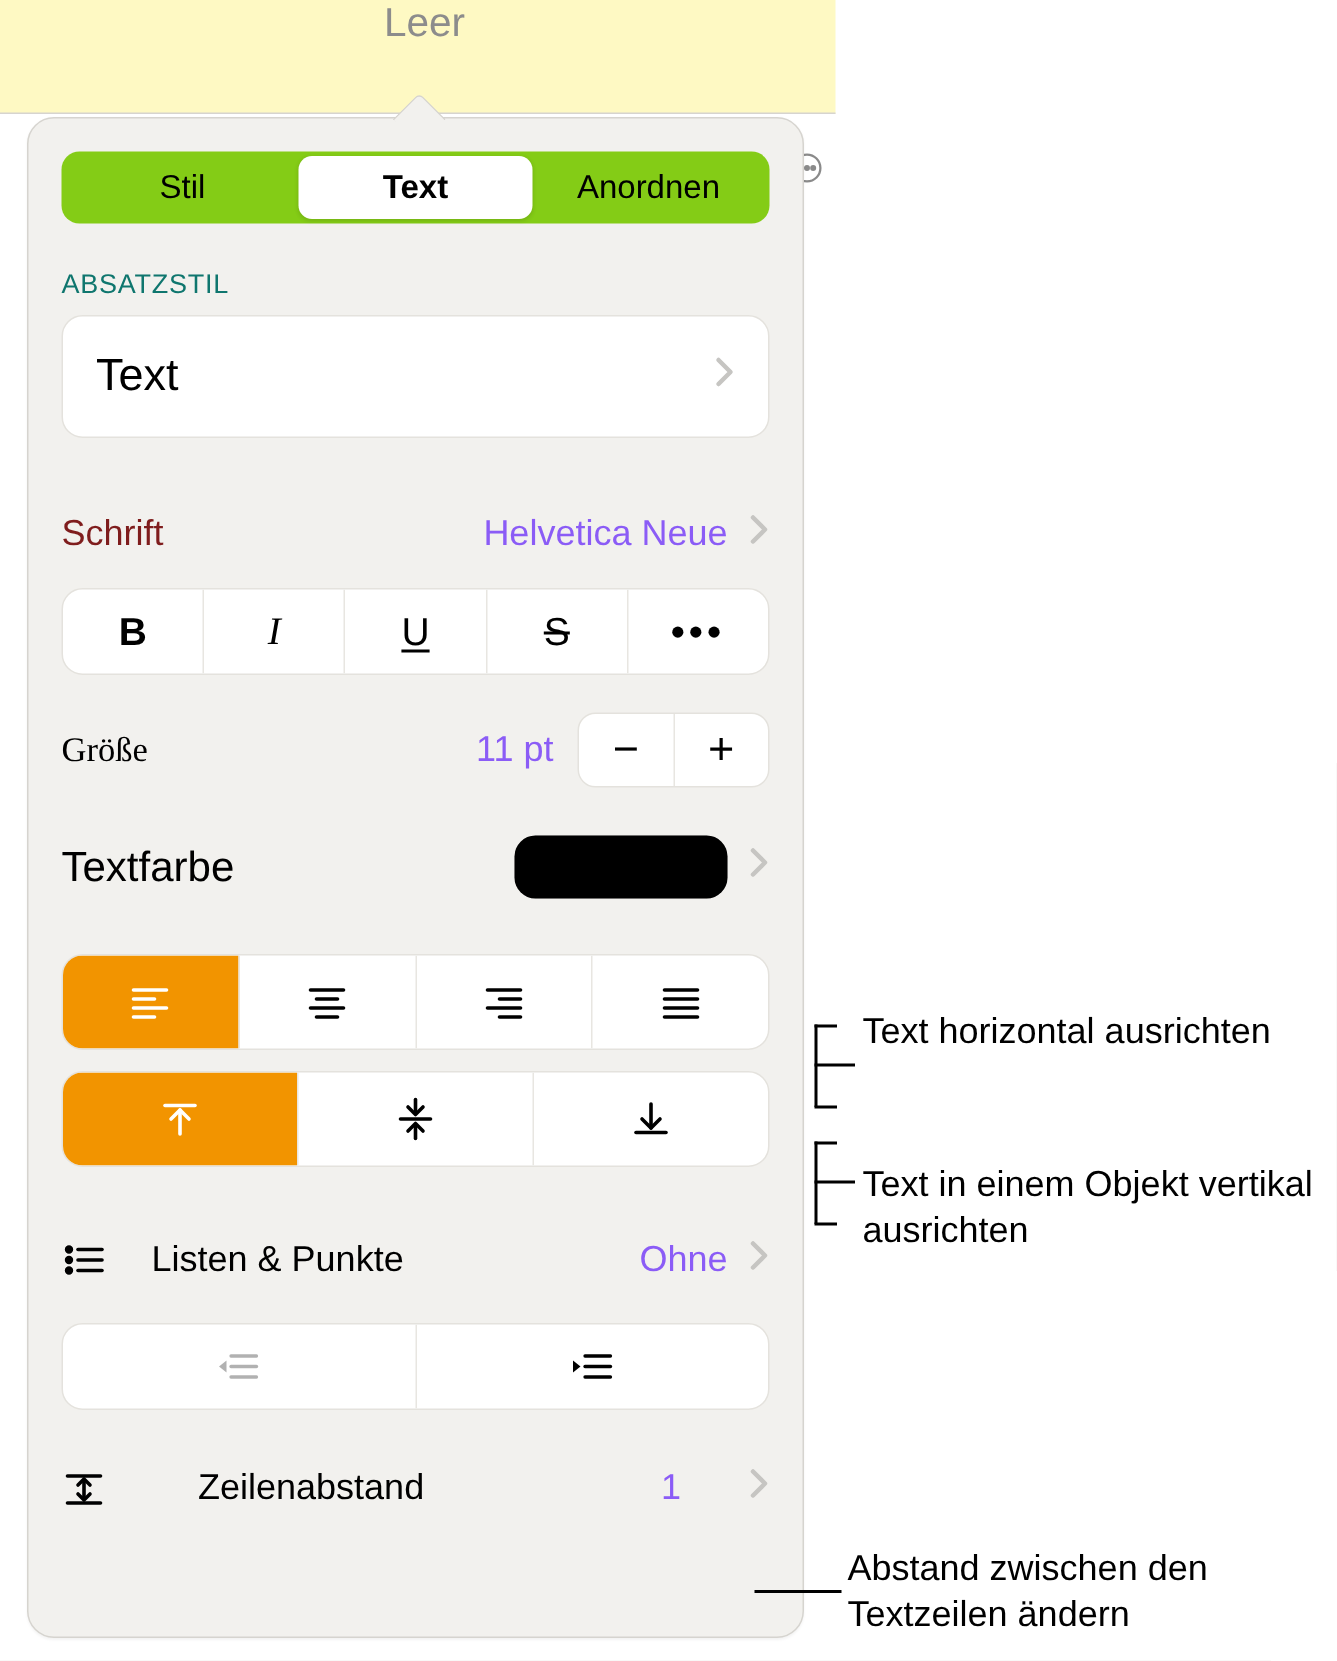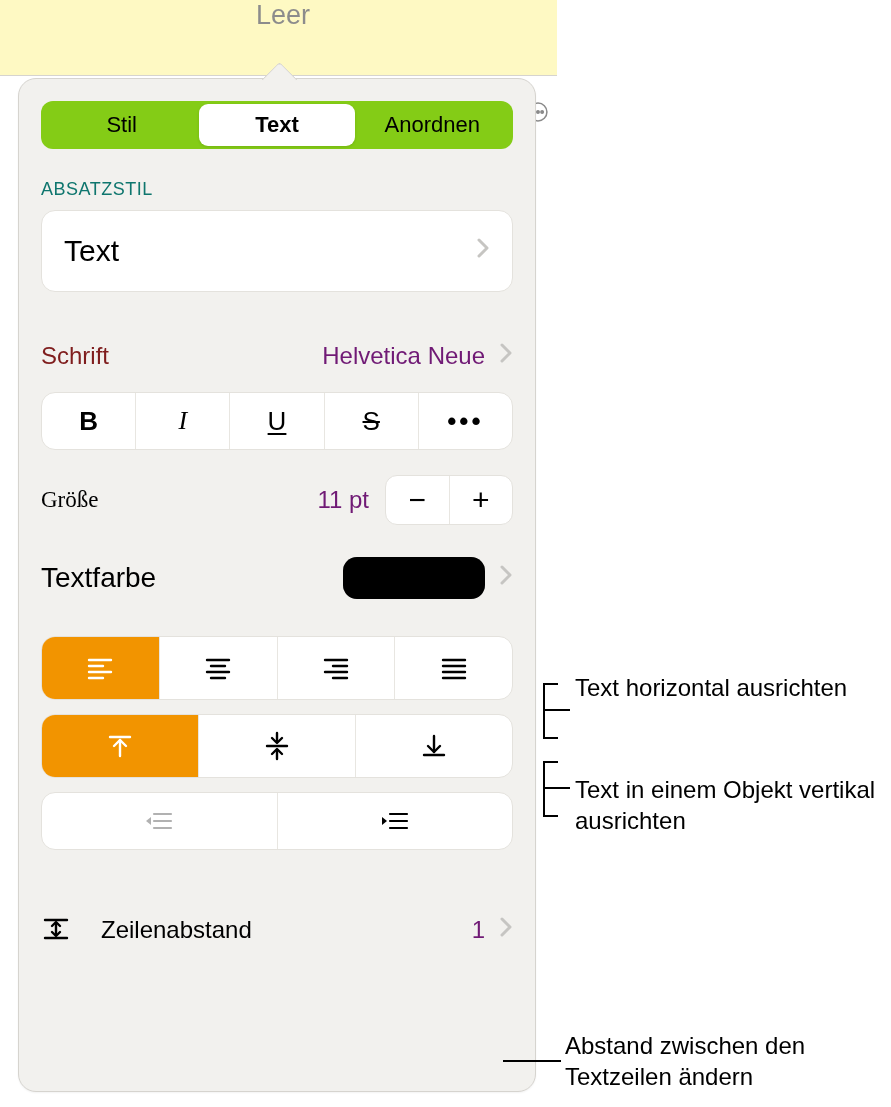--- a/index.html
+++ b/index.html
@@ -127,21 +127,21 @@
   }
   .chevron svg { width: 14px; height: 22px; }
 
   .plain-row {
     display: flex;
     align-items: center;
     height: 56px;
   }
   .plain-row .label { font-size: 24px; color: #7f1d1d; }
   .plain-row .value { margin-left: auto; font-size: 24px; }
-  .orange { color: #701a75; }
+  .orange { color: #8b5cf6; }
   .plain-row .chevron { margin-left: 14px; }
 
   .font-row { margin-top: 36px; }
 
   
   .style-buttons {
     display: flex;
     margin-top: 8px;
     border: 1px solid #e4e2dd;
     border-radius: 14px;
@@ -264,23 +264,24 @@
     display: flex; align-items: center; justify-content: center;
     cursor: pointer;
   }
   .indent-row .btn + .btn { border-left: 1px solid #e8e6e1; }
   .indent-row .btn svg { width: 30px; height: 24px; }
   .indent-row .btn.disabled svg { opacity: 0.3; }
 
   
   .spacing-row {
     display: flex;
-    align-items: flex-end;
+    align-items: flex-start;
     margin-top: 38px;
     height: 56px;
+    gap: 31px;
   }
   .spacing-row .lead-icon {
     width: 30px; height: 30px;
     margin-right: 30px;
   }
   .spacing-row .label { font-size: 24px; }
   .spacing-row .value { margin-left: auto; font-size: 24px; }
   .spacing-row .chevron { margin-left: 14px; }
 
   
@@ -467,20 +468,39 @@
             <g stroke-width="2.4" stroke-linecap="round" stroke-linejoin="round" fill="none">
               <line x1="7" y1="26" x2="27" y2="26"></line>
               <line x1="17" y1="7" x2="17" y2="23"></line>
               <polyline points="11,17 17,23 23,17"></polyline>
             </g>
           </svg>
       </div>
     </div>
   </div>
 
+  <div class="list-row">
+    <span class="lead-icon">
+      <svg viewBox="0 0 30 30" fill="none" stroke="#000" stroke-width="2.4" stroke-linecap="round">
+        <circle cx="5" cy="8" r="1.6" fill="#000"></circle>
+          <line x1="11" y1="8" x2="27" y2="8"></line>
+        <circle cx="5" cy="15" r="1.6" fill="#000"></circle>
+          <line x1="11" y1="15" x2="27" y2="15"></line>
+        <circle cx="5" cy="22" r="1.6" fill="#000"></circle>
+          <line x1="11" y1="22" x2="27" y2="22"></line>
+      </svg>
+    </span>
+    <span class="label">Listen &amp; Punkte</span>
+    <span class="value orange">Ohne</span>
+    <span class="chevron">
+      <svg viewBox="0 0 14 22" fill="none" stroke="#c6c5c2" stroke-width="3" stroke-linecap="round" stroke-linejoin="round">
+          <polyline points="3,3 11,11 3,19"></polyline>
+        </svg>
+    </span>
+  </div>
 
   <div class="indent-row">
     <div class="btn disabled">
       <svg viewBox="0 0 30 24" fill="none" stroke="#000" stroke-width="2.2" stroke-linecap="round">
         <line x1="10" y1="5" x2="27" y2="5"></line>
           <line x1="10" y1="12" x2="27" y2="12"></line>
           <line x1="10" y1="19" x2="27" y2="19"></line>
         <polygon points="7,12 2,8 2,16" fill="#000" stroke="none" transform="scale(-1,1) translate(-9,0)"></polygon>
       </svg>
     </div>

